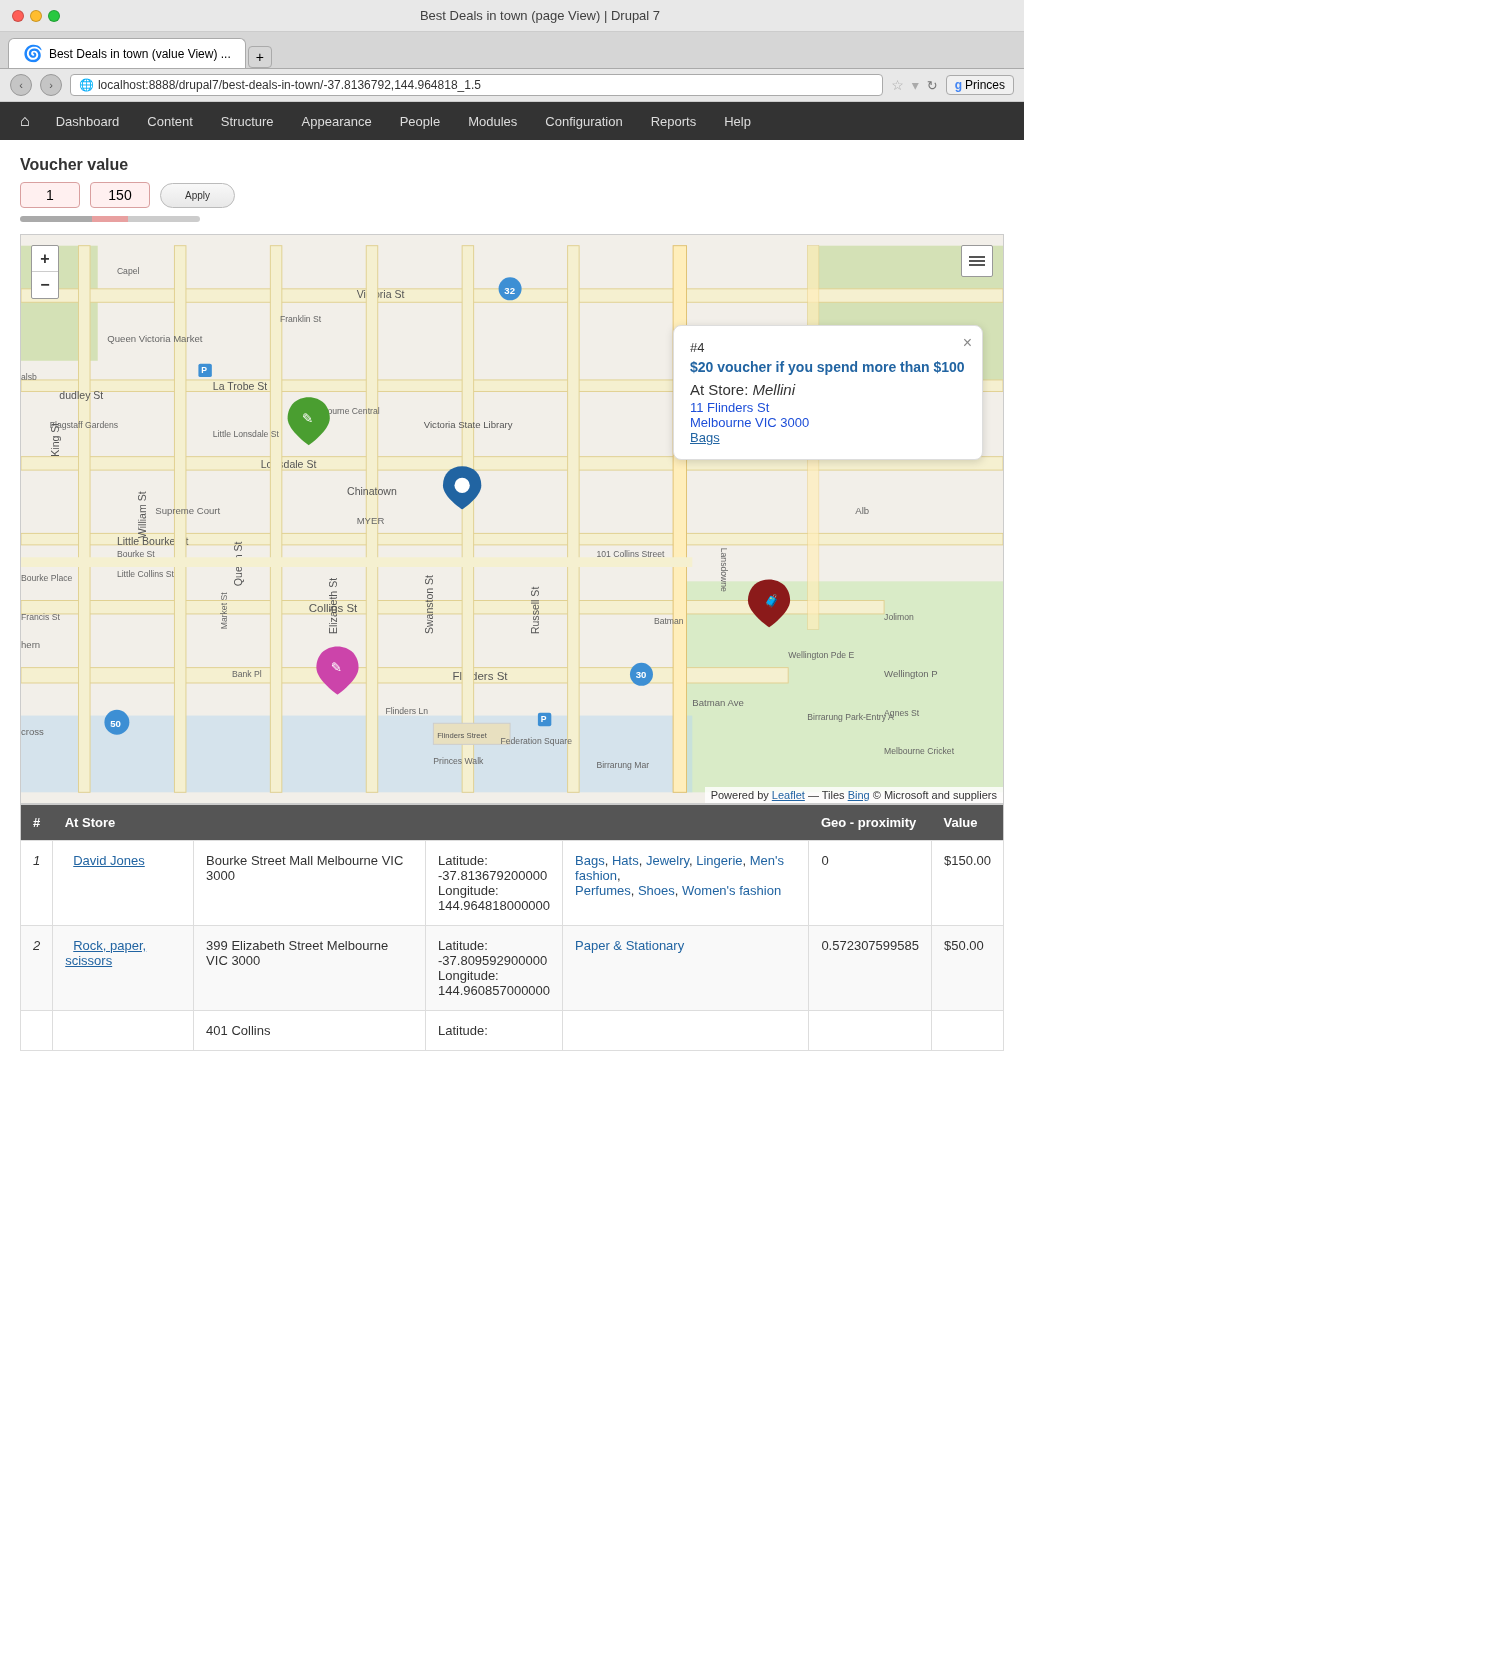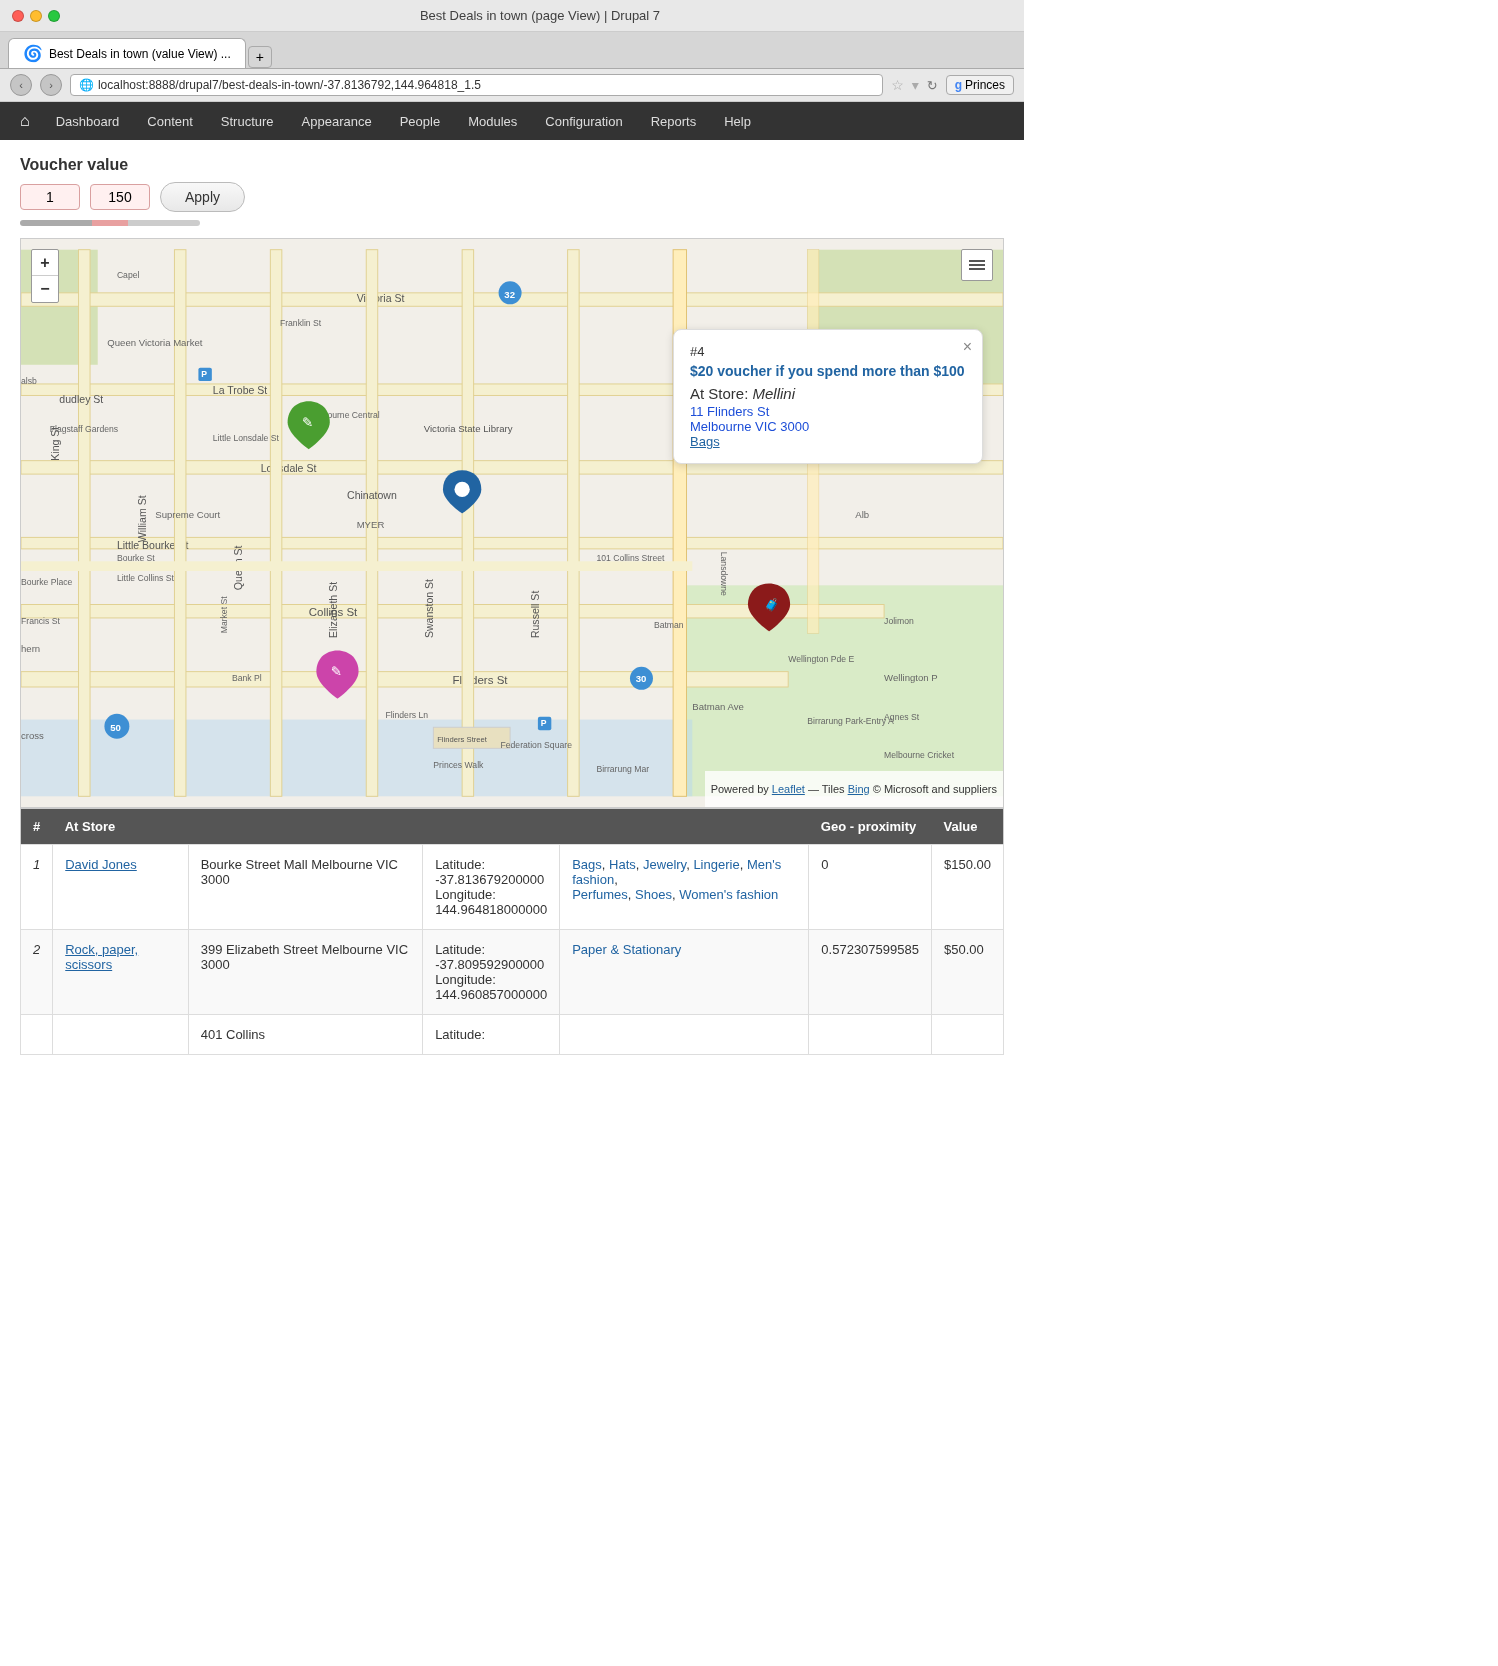--- a/index.html
+++ b/index.html
@@ -131,21 +131,21 @@
       width: 60px;
       font-size: 14px;
       text-align: center;
       background: #fff0f0;
     }
     .apply-btn {
       border: 1px solid #bbb;
       border-radius: 16px;
       background: linear-gradient(to bottom, #f8f8f8, #e8e8e8);
       padding: 6px 24px;
-      font-size: 14px;
+      font-size: 10px;
       cursor: pointer;
       color: #333;
     }
     .range-slider {
       display: flex;
       align-items: center;
       gap: 8px;
       margin-bottom: 12px;
     }
     .slider-track {
@@ -232,21 +232,21 @@
     .popup-address { font-size: 13px; color: #1d4ed8; }
     .popup-tag { color: #2164a2; font-size: 13px; text-decoration: underline; cursor: pointer; }
 
     
     .map-attribution {
       position: absolute;
       bottom: 0;
       right: 0;
       background: rgba(255,255,255,0.8);
       font-size: 11px;
-      padding: 12px 6px;
+      padding: 2px 6px;
       color: #333;
     }
     .map-attribution a { color: #2164a2; text-decoration: underline; cursor: pointer; }
 
     
     .data-table {
       width: 100%;
       border-collapse: collapse;
       border: 1px solid #ccc;
     }
@@ -260,21 +260,21 @@
     }
     .data-table td {
       padding: 12px;
       border: 1px solid #ddd;
       vertical-align: top;
       font-size: 13px;
       color: #333;
     }
     .data-table tr:nth-child(even) td { background: #f9f9f9; }
     .data-table tr:nth-child(odd) td { background: #fff; }
-    .cell-link { color: #2164a2; text-decoration: underline; cursor: pointer; }
+    .cell-link { color: #2164a2; text-decoration: underline; cursor: pointer; margin-left: 8px; }
     .tag-link { color: #2164a2; text-decoration: none; cursor: pointer; }
 
     
     .map-svg {
       width: 100%;
       height: 100%;
     }
   </style>
 </head>
 <body>

